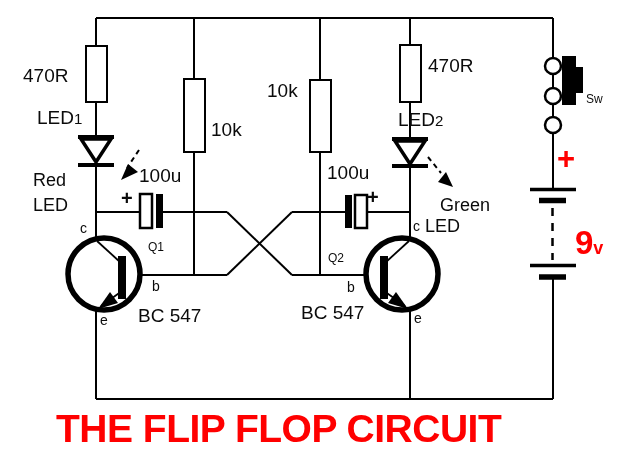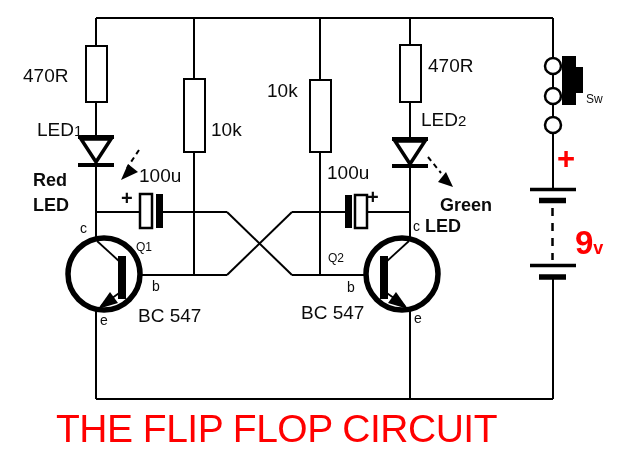--- a/index.html
+++ b/index.html
@@ -3,29 +3,29 @@
 <meta charset="utf-8">
 <style>
   html,body{margin:0;padding:0;background:#fff;}
   #stage{
     position:relative;width:640px;height:472px;background:#ffffff;overflow:hidden;
     font-family:"Liberation Sans","DejaVu Sans",sans-serif;color:#000;
   }
   #schematic{position:absolute;left:0;top:0;}
   .lbl{position:absolute;white-space:nowrap;font-size:19px;line-height:1.05;color:#0b0b0b;}
   .lbl .sub{font-size:15px;}
-  .bold{font-weight:bold;font-size:18px;}
+  .bold{font-weight:normal;font-size:18px;}
   .pin{font-size:14px;}
   .comp-ref{font-size:12px;}
   .red{color:#ff0000;}
   .cap-plus{font-size:20px;font-weight:bold;}
   .bat-plus{font-size:31px;font-weight:bold;}
   .volt9{font-size:33px;font-weight:bold;}
   .voltv{font-size:18px;font-weight:bold;}
-  .title{font-size:39px;font-weight:normal;letter-spacing:-0.5px;text-align:right;}
+  .title{font-size:39px;font-weight:bold;letter-spacing:-0.5px;text-align:right;}
 </style>
 </head>
 <body>
 
 <div id="stage">
 
   <svg id="schematic" width="640" height="472" viewBox="0 0 640 472">
     <g stroke="#000" stroke-width="2" fill="none">
 
       <path d="M96,18 H553"></path>
@@ -99,42 +99,42 @@
       <path stroke-width="5.5" d="M539,200.5 H566"></path>
       <path stroke-width="2.5" stroke-dasharray="8,7" d="M552.5,208 V260"></path>
       <path stroke-width="3.5" d="M530,265.5 H576"></path>
       <path stroke-width="5.5" d="M539,277 H566"></path>
       <path d="M553,279 V399"></path>
     </g>
   </svg>
 
   <div class="lbl" style="left:23px;top:66px">470R</div>
 
-  <div class="lbl" style="left:37px;top:120px"><span>LED</span><span class="sub">1</span></div>
+  <div class="lbl" style="left:37px;top:108px"><span>LED</span><span class="sub">1</span></div>
 
   <div class="lbl bold" style="left:33px;top:171px">Red</div>
   <div class="lbl bold" style="left:33px;top:196px">LED</div>
 
   <div class="lbl" style="left:139px;top:166px">100u</div>
   <div class="lbl cap-plus" style="left:121px;top:188px">+</div>
 
   <div class="lbl" style="left:211px;top:120px">10k</div>
   <div class="lbl" style="left:267px;top:81px">10k</div>
 
   <div class="lbl" style="left:327px;top:163px">100u</div>
   <div class="lbl cap-plus" style="left:367px;top:187px">+</div>
 
   <div class="lbl" style="left:428px;top:56px">470R</div>
 
-  <div class="lbl" style="left:421px;top:110px"><span>LED</span><span class="sub">2</span></div>
+  <div class="lbl" style="left:398px;top:110px"><span>LED</span><span class="sub">2</span></div>
 
   <div class="lbl bold" style="left:440px;top:196px">Green</div>
   <div class="lbl bold" style="left:425px;top:217px">LED</div>
 
-  <div class="lbl comp-ref" style="left:136px;top:241px">Q1</div>
+  <div class="lbl comp-ref" style="left:148px;top:241px">Q1</div>
   <div class="lbl comp-ref" style="left:328px;top:252px">Q2</div>
 
   <div class="lbl pin" style="left:80px;top:221px">c</div>
   <div class="lbl pin" style="left:152px;top:279px">b</div>
   <div class="lbl pin" style="left:100px;top:313px">e</div>
 
   <div class="lbl pin" style="left:413px;top:219px">c</div>
   <div class="lbl pin" style="left:347px;top:280px">b</div>
   <div class="lbl pin" style="left:414px;top:311px">e</div>
 

